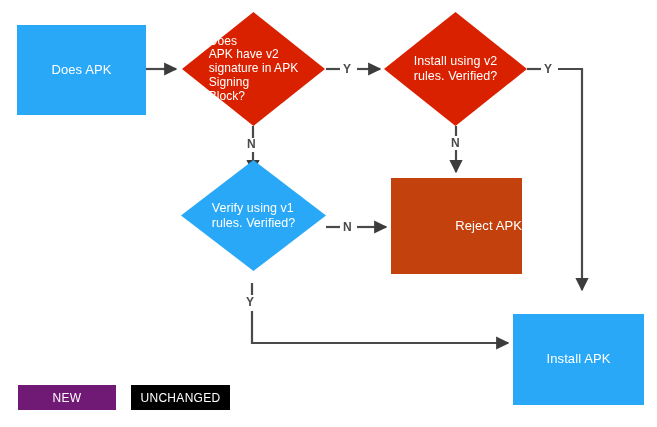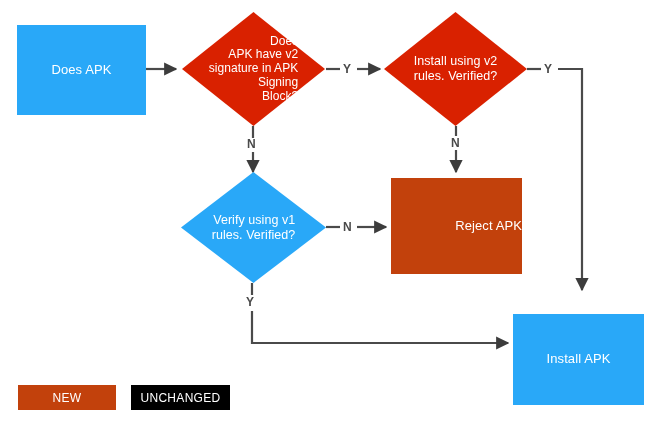--- a/index.html
+++ b/index.html
@@ -43,21 +43,21 @@
   }
   .diamond-label {
     position: absolute;
     top: 0;
     left: 0;
     width: 100%;
     height: 100%;
     display: flex;
     align-items: center;
     justify-content: center;
-    text-align: right;
+    text-align: left;
     color: #ffffff;
     font-size: 12.5px;
     line-height: 1.18;
     letter-spacing: 0.05px;
     pointer-events: none;
     white-space: pre-line;
     padding: 0 6px;
     box-sizing: border-box;
   }
   .edge-label {
@@ -156,36 +156,36 @@
   </div>
 
   <div class="diamond-wrap" style="left:384px; top:12px; width:143px; height:114px;">
     <svg width="143" height="114" viewBox="0 0 143 114" xmlns="http://www.w3.org/2000/svg">
       <polygon points="71.5,0 143,57 71.5,114 0,57" fill="#D92100"></polygon>
     </svg>
     <div class="diamond-label">Install using v2
 rules. Verified?</div>
   </div>
 
-  <div class="diamond-wrap" style="left:181px; top:172px; width:145px; height:111px;text-decoration:underline;">
+  <div class="diamond-wrap" style="left:181px; top:160px; width:145px; height:111px;text-decoration:underline;">
     <svg width="145" height="111" viewBox="0 0 145 111" xmlns="http://www.w3.org/2000/svg">
       <polygon points="72.5,0 145,55.5 72.5,111 0,55.5" fill="#29A8F8"></polygon>
     </svg>
     <div class="diamond-label">Verify using v1
 rules. Verified?</div>
   </div>
 
   <div class="node box" style="left:391px; top:178px; width:131px; height:96px; background:#c2410c;justify-content:flex-end;">
     <span>Reject APK</span>
   </div>
 
   <div class="node box" style="left:513px; top:314px; width:131px; height:91px; background:#29A8F8;">
     <span>Install APK</span>
   </div>
 
-  <div class="legend-chip" style="left:18px; top:385px; width:98px; height:25px; background:#c2410c;">
+  <div class="legend-chip" style="left:18px; top:385px; width:98px; height:25px; background:#701a75;">
     <span>NEW</span>
   </div>
   <div class="legend-chip" style="left:131px; top:385px; width:99px; height:25px; background:#000000;">
     <span>UNCHANGED</span>
   </div>
 
 </div>
 
 </body></html>

